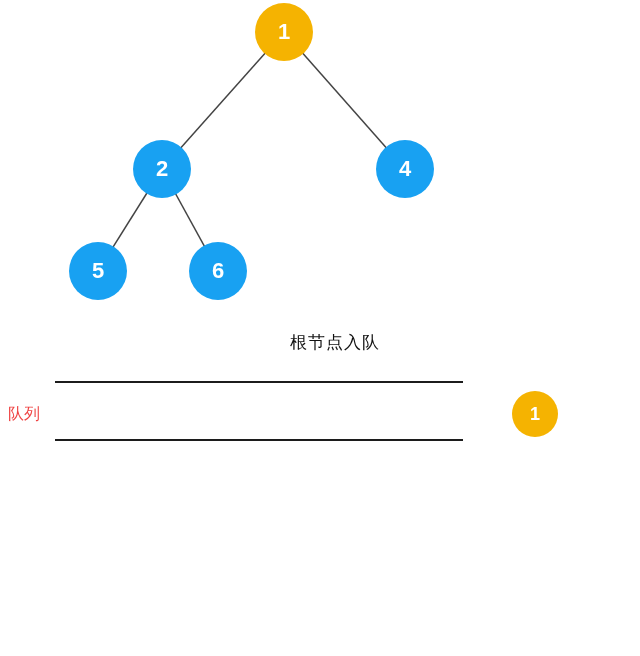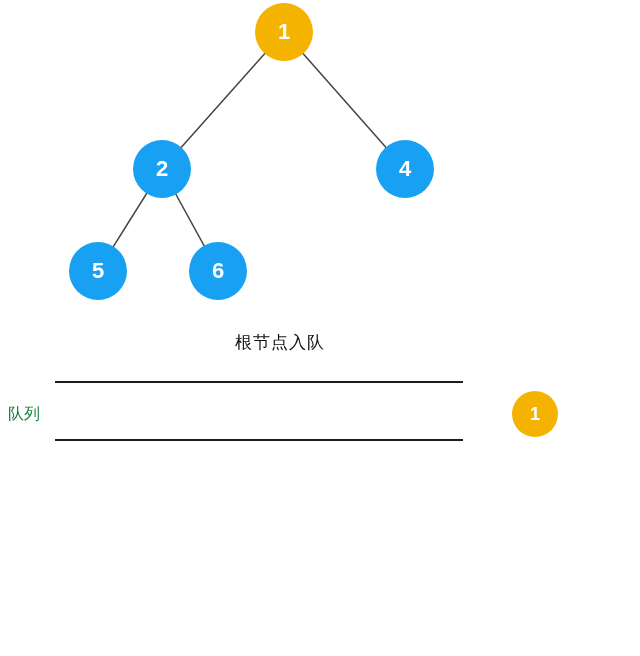--- a/index.html
+++ b/index.html
@@ -28,21 +28,21 @@
     color: #ffffff;
     font-size: 22px;
     font-weight: bold;
     z-index: 2;
     user-select: none;
   }
   .caption {
     position: absolute;
     left: 180px; top: 331px;
     width: 200px;
-    text-align: center;
+    text-align: right;
     font-size: 17px;
     color: #111111;
     z-index: 2;
     letter-spacing: 1px;
   }
   .queue-label {
     position: absolute;
     left: 8px; top: 404px;
     font-size: 16px;
     color: #111111;
@@ -90,21 +90,21 @@
   <div class="tree-node" style="left: 133px; top: 140px; background-color: rgb(24, 161, 242);">2</div>
 
   <div class="tree-node" style="left: 376px; top: 140px; background-color: rgb(24, 161, 242);">4</div>
 
   <div class="tree-node" style="left: 69px; top: 242px; background-color: rgb(24, 161, 242);">5</div>
 
   <div class="tree-node" style="left: 189px; top: 242px; background-color: rgb(24, 161, 242);">6</div>
 
   <div class="caption" style="color: rgb(17, 17, 17);">根节点入队</div>
 
-  <div class="queue-label" style="color: #15803d;">队列</div>
+  <div class="queue-label" style="color: #ef4444;">队列</div>
 
   <div class="queue-line" id="queue-line-top" style="border-top-color: rgb(28, 28, 28);"></div>
 
   <div class="queue-line" id="queue-line-bottom" style="border-top-color: rgb(28, 28, 28);"></div>
 
   <div class="queue-item" style="background-color: rgb(245, 179, 1);">1</div>
 
 </div>
 
 </body></html>

